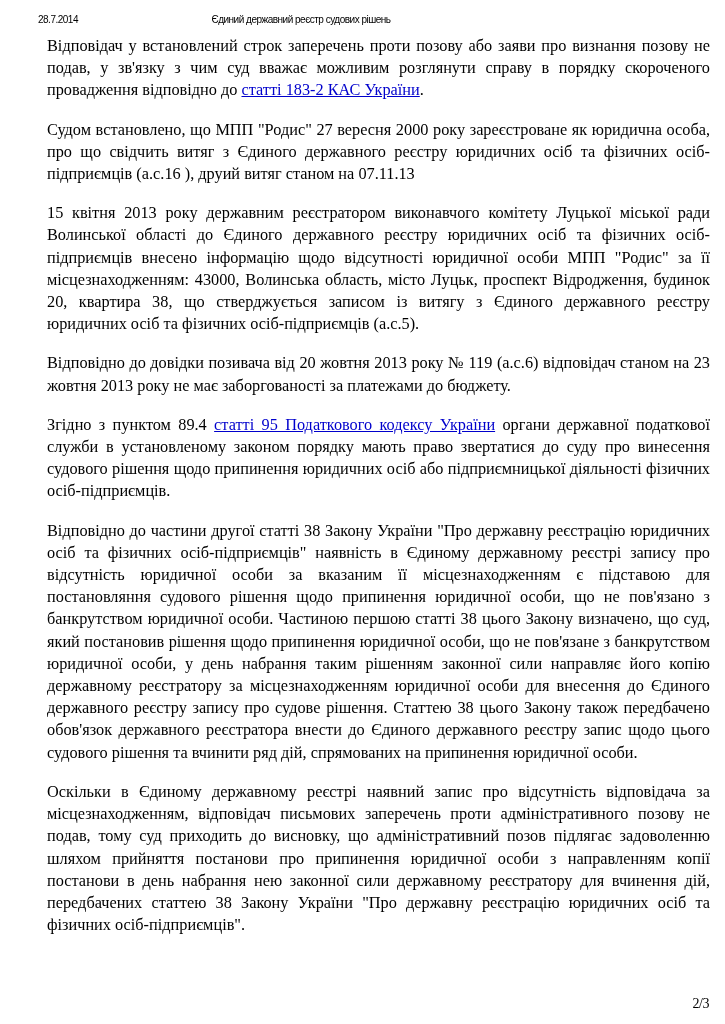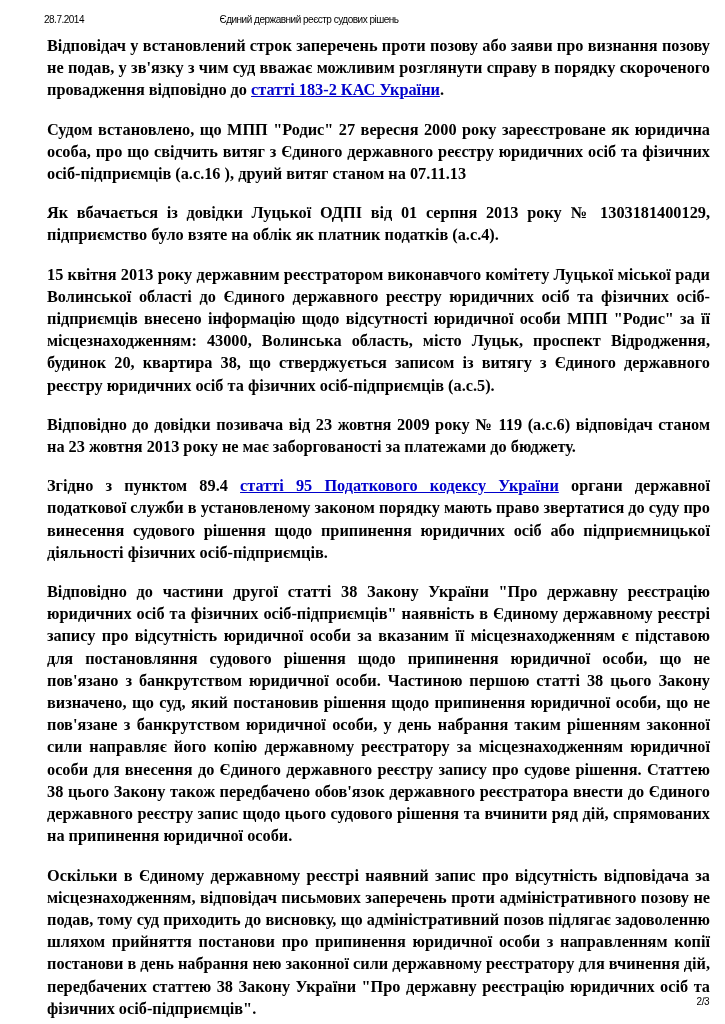--- a/index.html
+++ b/index.html
@@ -1,36 +1,35 @@
 <!DOCTYPE html>
 <html><head>
   <meta charset="utf-8">
   <style>
     html, body { margin: 0; padding: 0; background: #ffffff; }
     body { width: 725px; height: 1024px; position: relative; overflow: hidden; }
     .hdr { position: absolute; top: 14px; font-family: "Liberation Sans", sans-serif; font-size: 10px; color: #000; letter-spacing: -0.5px; }
-    .hdr-date { left: 44px; text-align: right; }
-    .hdr-title { left: 16px; width: 586px; text-align: center; }
+    .hdr-date { left: 38px; text-align: right; }
+    .hdr-title { left: 8px; width: 586px; text-align: center; }
     .content { position: absolute; left: 47px; top: 35px; width: 663px;
       font-family: "Liberation Serif", serif; font-size: 16.3px; line-height: 22.2px; color: #000; }
-    .content p { margin: 0 0 17px 0; text-align: justify; font-weight: bold; }
+    .content p { margin: 0 0 17px 0; text-align: justify; }
     a { color: #0000cc; text-decoration: underline; }
-    .footer { position: absolute; right: 16px; top: 996px; font-family: Liberation Sans, sans-serif; font-size: 10px; letter-spacing: -0.5px; color: #000; padding-left: 47px; }
+    .footer { position: absolute; right: 16px; top: 996px; font-family: Liberation Serif, serif; font-size: 14px; letter-spacing: -0.5px; color: #000; padding-left: 47px; }
   </style>
 </head>
 <body>
 
 <div class="hdr hdr-date">28.7.2014</div>
 <div class="hdr hdr-title">Єдиний державний реєстр судових рішень</div>
 
 <div class="content">
   <p><span>Відповідач у встановлений строк заперечень проти позову або заяви про визнання позову не подав, у зв'язку з чим суд вважає можливим розглянути справу в порядку скороченого провадження відповідно до </span><a href="#">статті 183-2 КАС України</a><span>.</span></p>
   <p>Судом встановлено, що МПП "Родис" 27 вересня 2000 року зареєстроване як  юридична особа, про що свідчить  витяг з Єдиного державного реєстру юридичних осіб та фізичних осіб-підприємців (а.с.16 ), друий витяг станом на 07.11.13</p>
-  <p>Як вбачається із довідки Луцької ОДПІ від 01 серпня 2013 року № 1303181400129, підприємство  було взяте на облік як платник податків (а.с.4).</p>
   <p>15 квітня 2013 року державним реєстратором виконавчого комітету Луцької міської ради Волинської області до Єдиного державного реєстру юридичних осіб та фізичних осіб-підприємців внесено інформацію щодо відсутності юридичної особи МПП "Родис" за її місцезнаходженням: 43000, Волинська область, місто Луцьк, проспект Відродження, будинок 20, квартира 38, що стверджується записом із витягу з Єдиного державного реєстру юридичних осіб та фізичних осіб-підприємців (а.с.5).</p>
-  <p>Відповідно до довідки позивача від 23 жовтня 2009 року № 119 (а.с.6) відповідач станом на 23 жовтня 2013 року не має заборгованості за  платежами до бюджету.</p>
+  <p>Відповідно до довідки позивача від 20 жовтня 2013 року № 119 (а.с.6) відповідач станом на 23 жовтня 2013 року не має заборгованості за  платежами до бюджету.</p>
   <p><span>Згідно з пунктом 89.4 </span><a href="#">статті 95 Податкового кодексу України</a><span> органи державної податкової служби в установленому законом порядку мають право звертатися до суду про винесення судового рішення щодо припинення юридичних осіб або підприємницької діяльності фізичних осіб-підприємців.</span></p>
   <p>Відповідно до частини другої статті 38 Закону України "Про державну реєстрацію юридичних осіб та фізичних осіб-підприємців" наявність в Єдиному державному реєстрі запису про відсутність юридичної особи за вказаним її місцезнаходженням є підставою для постановляння судового рішення щодо припинення юридичної особи, що не пов'язано з банкрутством юридичної особи. Частиною першою статті 38 цього Закону визначено, що суд, який постановив рішення щодо припинення юридичної особи, що не пов'язане з банкрутством юридичної особи, у день набрання таким рішенням законної сили направляє його копію державному реєстратору за місцезнаходженням юридичної особи для внесення до Єдиного державного реєстру запису про судове рішення. Статтею 38 цього Закону також передбачено обов'язок державного реєстратора внести до Єдиного державного реєстру запис щодо цього судового рішення та вчинити ряд дій, спрямованих на припинення юридичної особи.</p>
   <p>Оскільки в Єдиному державному реєстрі наявний запис про відсутність відповідача за місцезнаходженням, відповідач письмових заперечень проти адміністративного позову не подав, тому суд приходить до висновку, що адміністративний позов підлягає задоволенню шляхом прийняття постанови про припинення юридичної особи з направленням копії постанови в день набрання нею законної сили державному реєстратору для вчинення дій, передбачених статтею 38 Закону України "Про державну реєстрацію юридичних осіб та фізичних осіб-підприємців".</p>
 
 </div>
 
 <div class="footer">2/3</div>
 
 </body></html>

